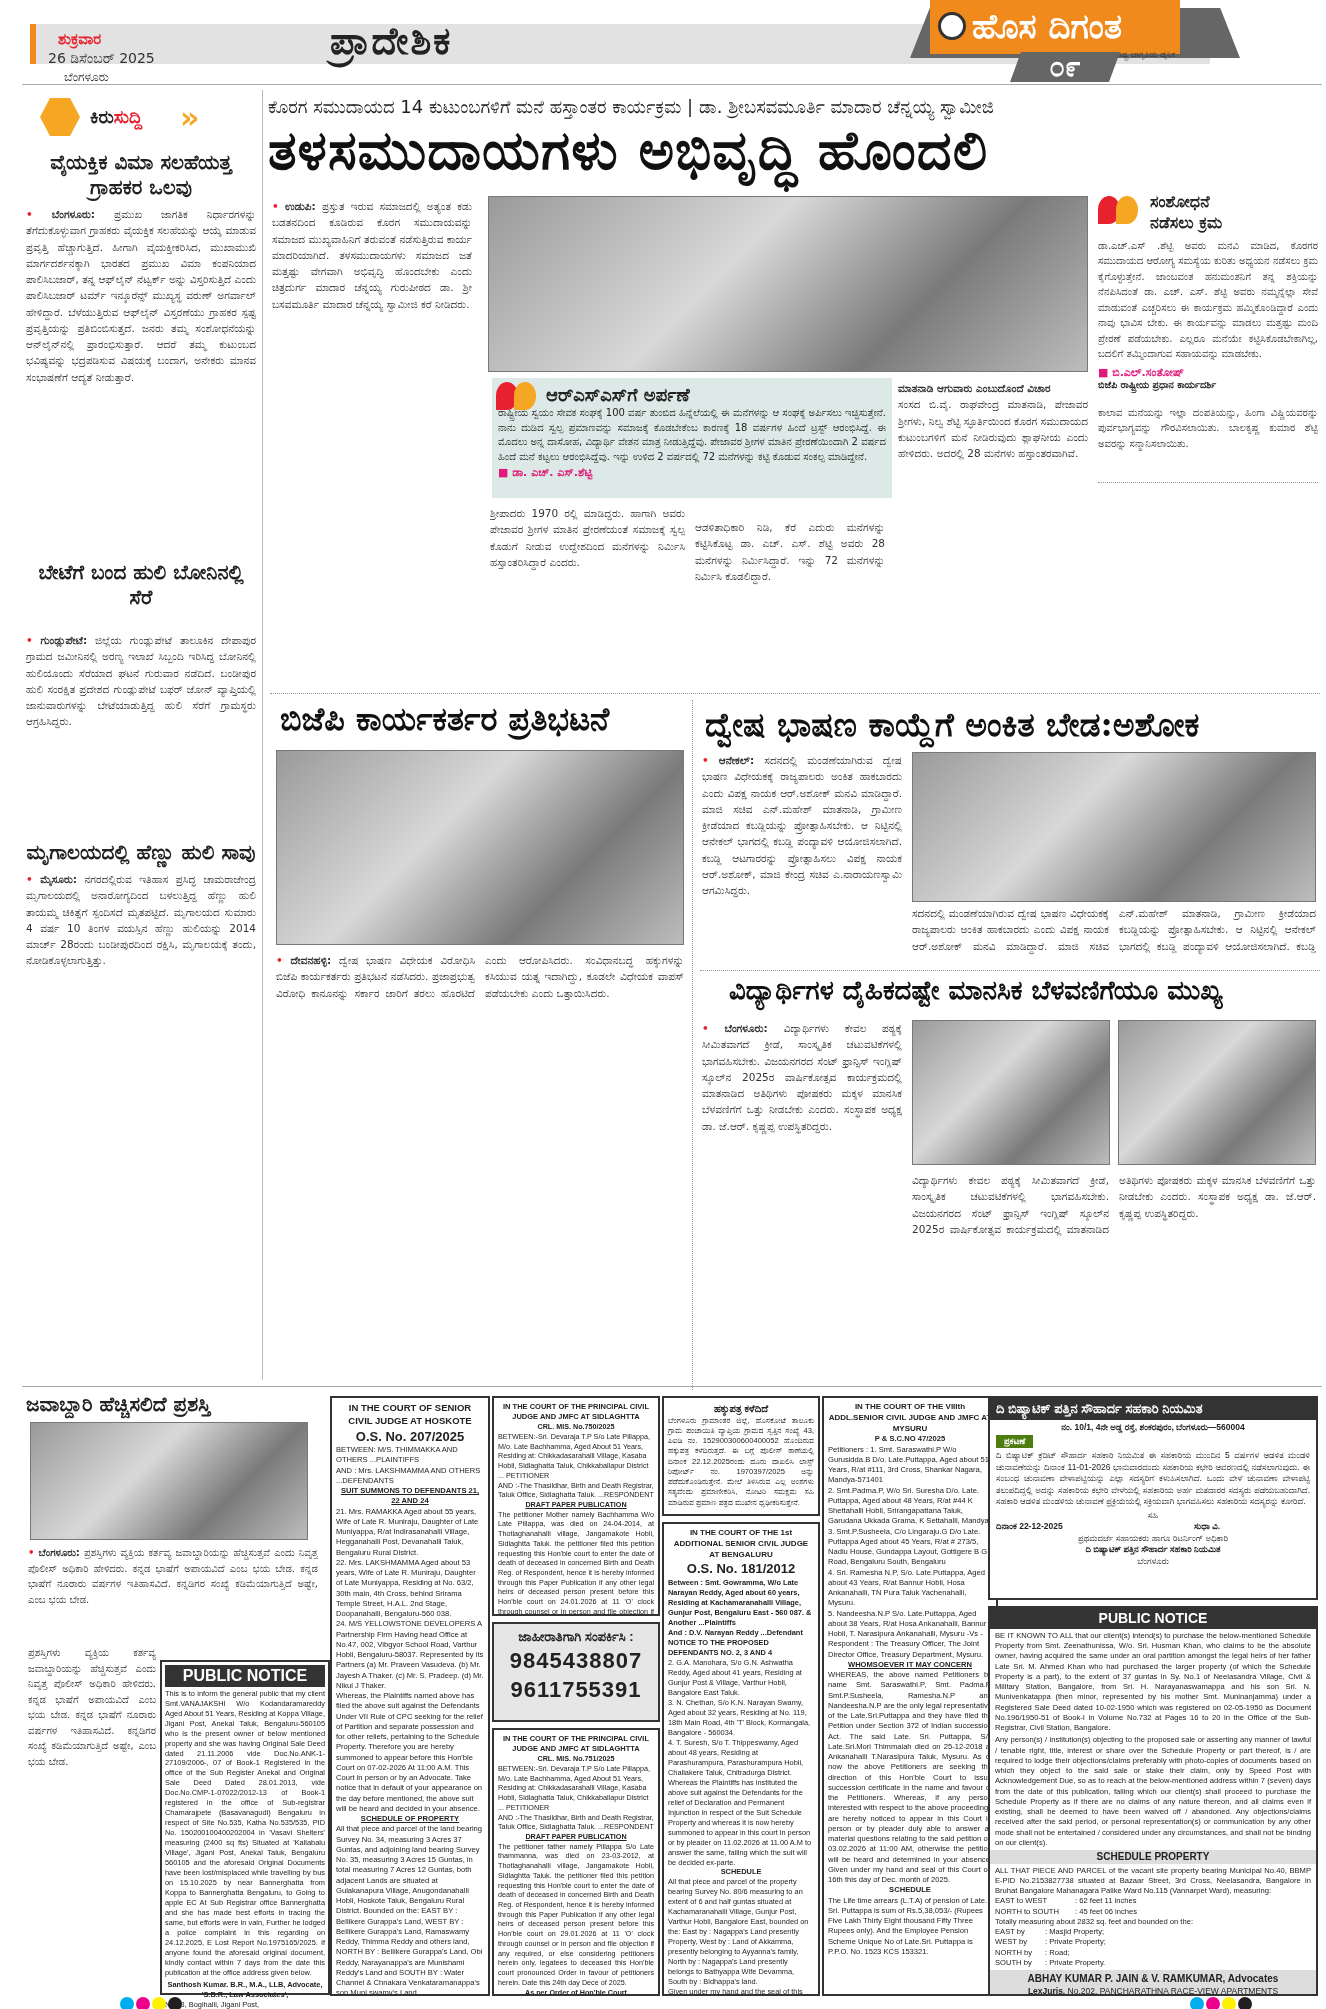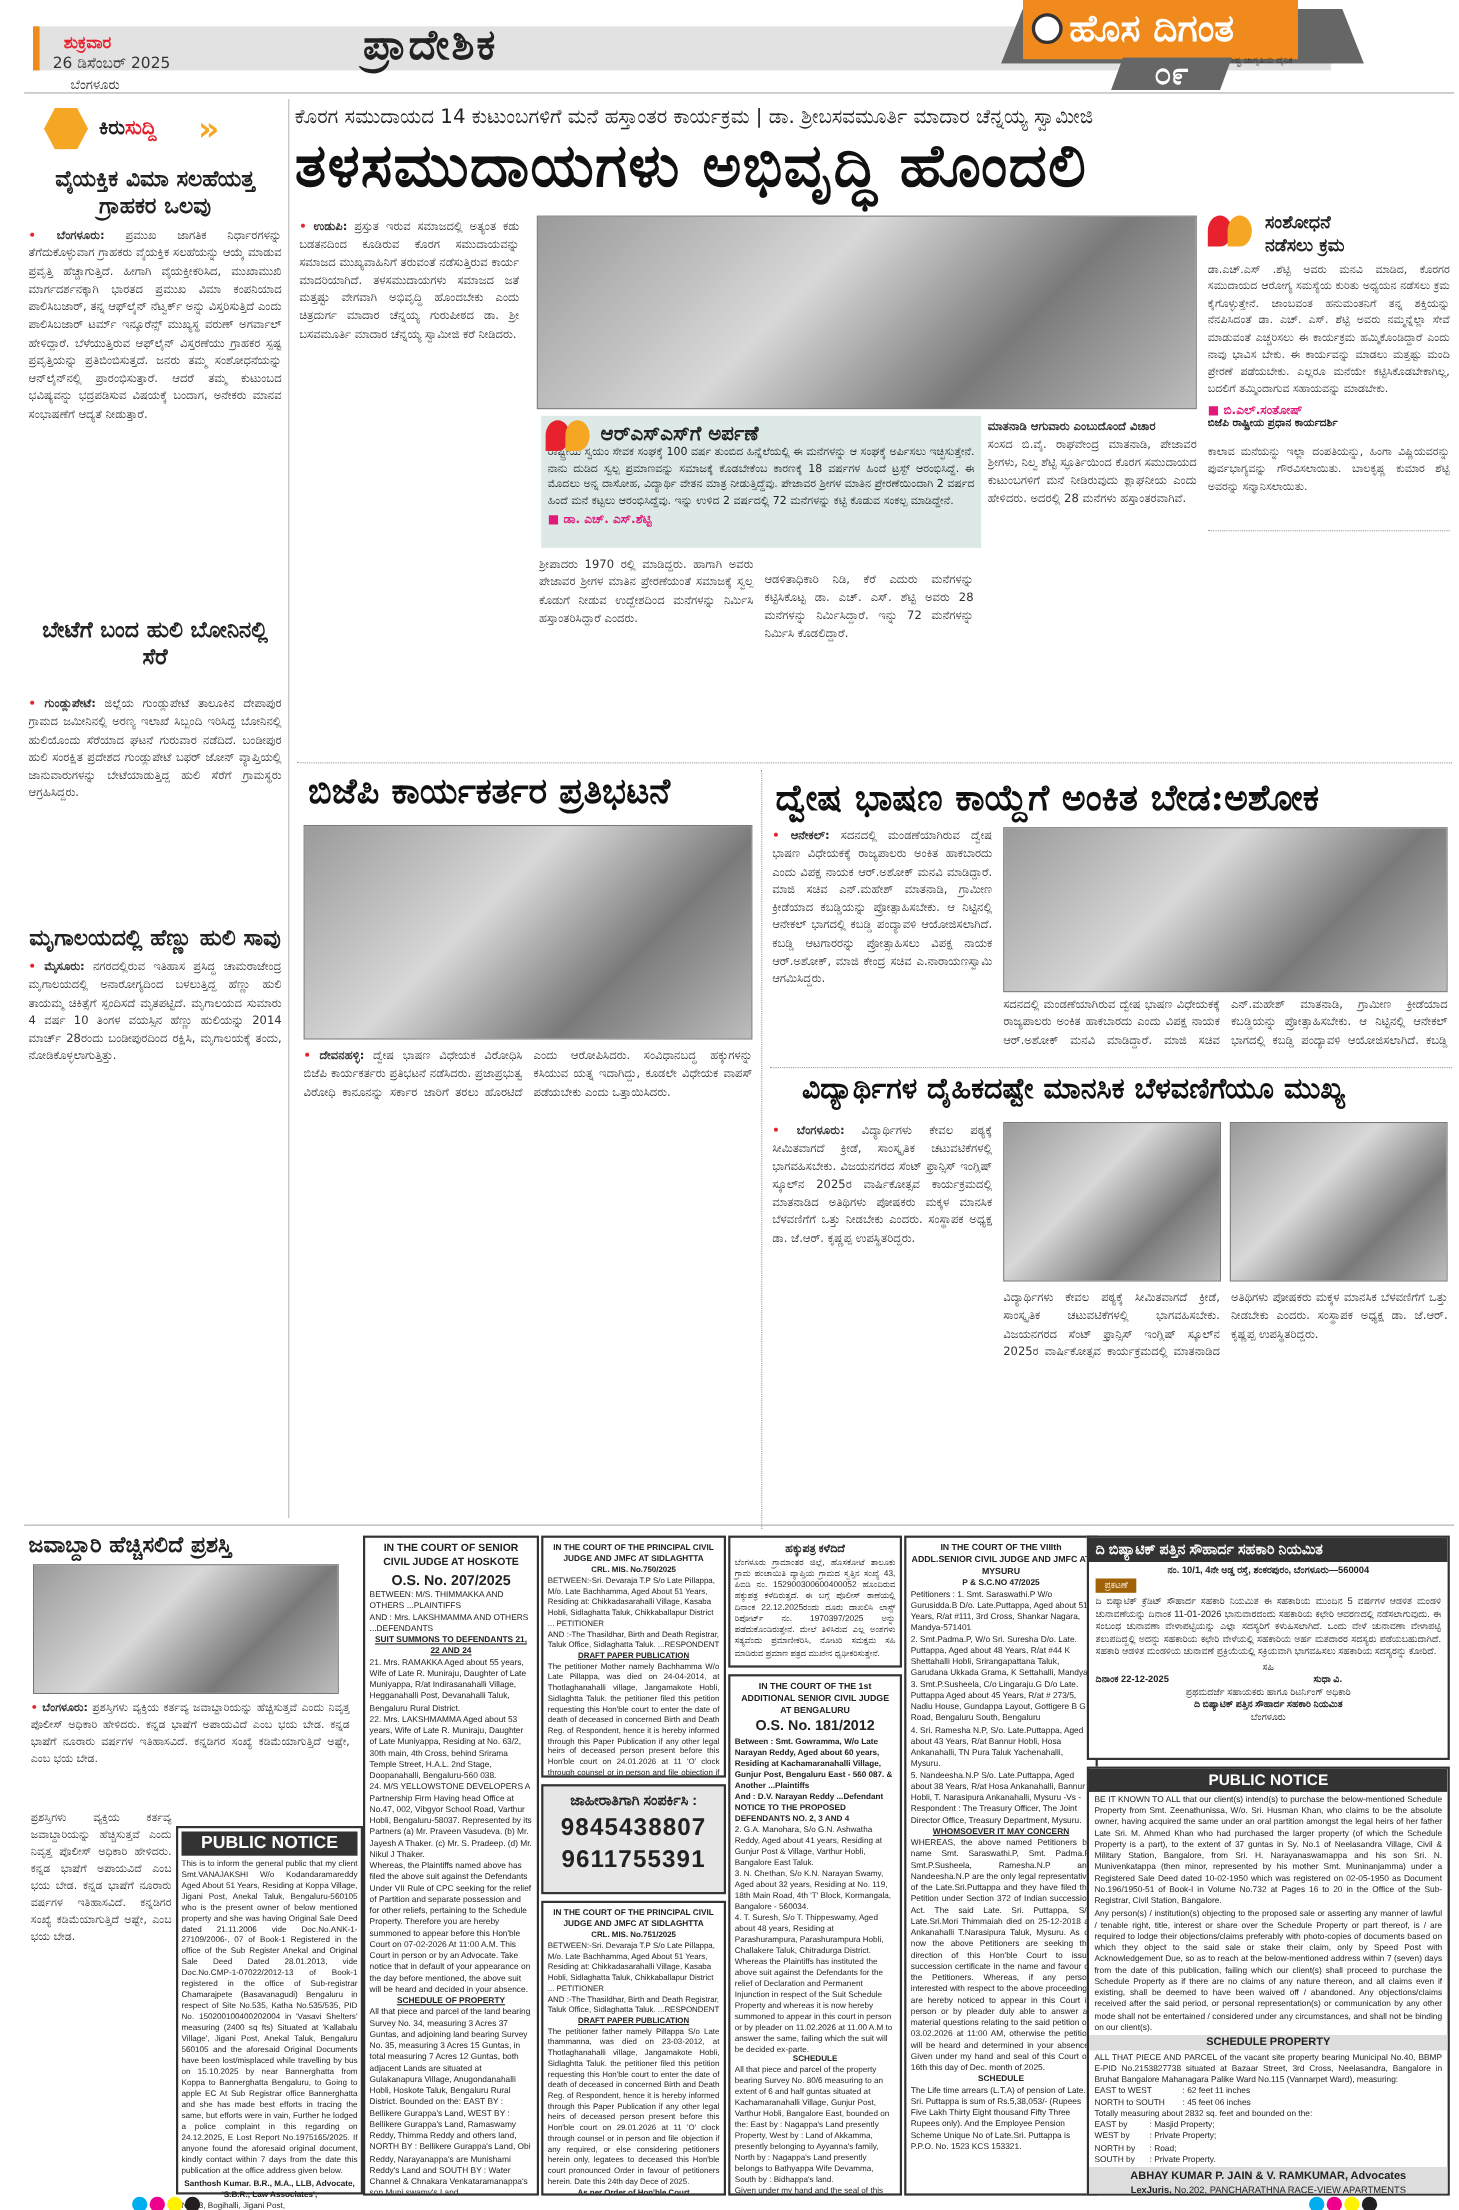--- a/index.html
+++ b/index.html
@@ -218,21 +218,21 @@
  <div style="text-align:center;font-weight:bold;text-decoration:underline">WHOMSOEVER IT MAY CONCERN</div>
  <div style="text-align:justify">WHEREAS, the above named Petitioners by name Smt. Saraswathi.P, Smt. Padma.P, Smt.P.Susheela, Ramesha.N.P and Nandeesha.N.P are the only legal representative of the Late.Sri.Puttappa and they have filed the Petition under Section 372 of Indian succession Act. The said Late. Sri. Puttappa, S/o Late.Sri.Mori Thimmaiah died on 25-12-2018 at Ankanahalli T.Narasipura Taluk, Mysuru. As of now the above Petitioners are seeking the direction of this Hon'ble Court to issue succession certificate in the name and favour of the Petitioners. Whereas, if any person interested with respect to the above proceedings are hereby noticed to appear in this Court in person or by pleader duly able to answer all material questions relating to the said petition on 03.02.2026 at 11:00 AM, otherwise the petition will be heard and determined in your absence. Given under my hand and seal of this Court on 16th this day of Dec. month of 2025.</div>
  <div style="text-align:center;font-weight:bold">SCHEDULE</div>
  <div>The Life time arrears (L.T.A) of pension of Late. Sri. Puttappa is sum of Rs.5,38,053/- (Rupees Five Lakh Thirty Eight thousand Fifty Three Rupees only). And the Employee Pension Scheme Unique No of Late.Sri. Puttappa is P.P.O. No. 1523 KCS 153321.</div>
 
 </div>
 
 <div class="abs ad" style="left:988px;top:1396px;width:330px;height:204px;font-size:8.5px;padding:0">
  <div class="pnHead" style="font-size:13px;padding:2px;text-align:left;padding-left:6px">ದಿ ಬಿಷ್ಯಾಟಿಕ್ ಪತ್ತಿನ ಸೌಹಾರ್ದ ಸಹಕಾರಿ ನಿಯಮಿತ</div>
  <div style="text-align:center;font-weight:bold;margin:2px 0">ನಂ. 10/1, 4ನೇ ಅಡ್ಡ ರಸ್ತೆ, ಶಂಕರಪುರಂ, ಬೆಂಗಳೂರು—560004</div>
- <div style="display:inline-block;background:#a16207;color:#fff;padding:1px 8px;font-weight:normal;margin-left:6px">ಪ್ರಕಟಣೆ</div>
+ <div style="display:inline-block;background:#4d7c0f;color:#fff;padding:1px 8px;font-weight:bold;margin-left:6px">ಪ್ರಕಟಣೆ</div>
  <div style="padding:2px 6px;text-align:justify">ದಿ ಬಿಷ್ಯಾಟಿಕ್ ಕ್ರೆಡಿಟ್ ಸೌಹಾರ್ದ ಸಹಕಾರಿ ನಿಯಮಿತ ಈ ಸಹಕಾರಿಯ ಮುಂದಿನ 5 ವರ್ಷಗಳ ಆಡಳಿತ ಮಂಡಳಿ ಚುನಾವಣೆಯನ್ನು ದಿನಾಂಕ 11-01-2026 ಭಾನುವಾರದಂದು ಸಹಕಾರಿಯ ಕಛೇರಿ ಆವರಣದಲ್ಲಿ ನಡೆಸಲಾಗುವುದು. ಈ ಸಂಬಂಧ ಚುನಾವಣಾ ವೇಳಾಪಟ್ಟಿಯನ್ನು ಎಲ್ಲಾ ಸದಸ್ಯರಿಗೆ ಕಳುಹಿಸಲಾಗಿದೆ. ಒಂದು ವೇಳೆ ಚುನಾವಣಾ ವೇಳಾಪಟ್ಟಿ ತಲುಪದಿದ್ದಲ್ಲಿ ಅದನ್ನು ಸಹಕಾರಿಯ ಕಛೇರಿ ವೇಳೆಯಲ್ಲಿ ಸಹಕಾರಿಯ ಅರ್ಹ ಮತದಾರರ ಸದಸ್ಯರು ಪಡೆಯಬಹುದಾಗಿದೆ. ಸಹಕಾರಿ ಆಡಳಿತ ಮಂಡಳಿಯ ಚುನಾವಣೆ ಪ್ರಕ್ರಿಯೆಯಲ್ಲಿ ಸಕ್ರಿಯವಾಗಿ ಭಾಗವಹಿಸಲು ಸಹಕಾರಿಯ ಸದಸ್ಯರನ್ನು ಕೋರಿದೆ.</div>
  <div style="text-align:center">ಸಹಿ</div>
  <div style="display:flex;justify-content:space-between;padding:0 6px">
   <b>ದಿನಾಂಕ 22-12-2025</b>
   <b style="margin-right:90px">ಸುಧಾ ವಿ.</b>
  </div>
  <div style="text-align:center">ಪ್ರಥಮದರ್ಜೆ ಸಹಾಯಕರು ಹಾಗೂ ರಿಟರ್ನಿಂಗ್ ಅಧಿಕಾರಿ</div>
  <div style="text-align:center;font-weight:bold">ದಿ ಬಿಷ್ಯಾಟಿಕ್ ಪತ್ತಿನ ಸೌಹಾರ್ದ ಸಹಕಾರಿ ನಿಯಮಿತ</div>
  <div style="text-align:center">ಬೆಂಗಳೂರು</div>
 </div>

